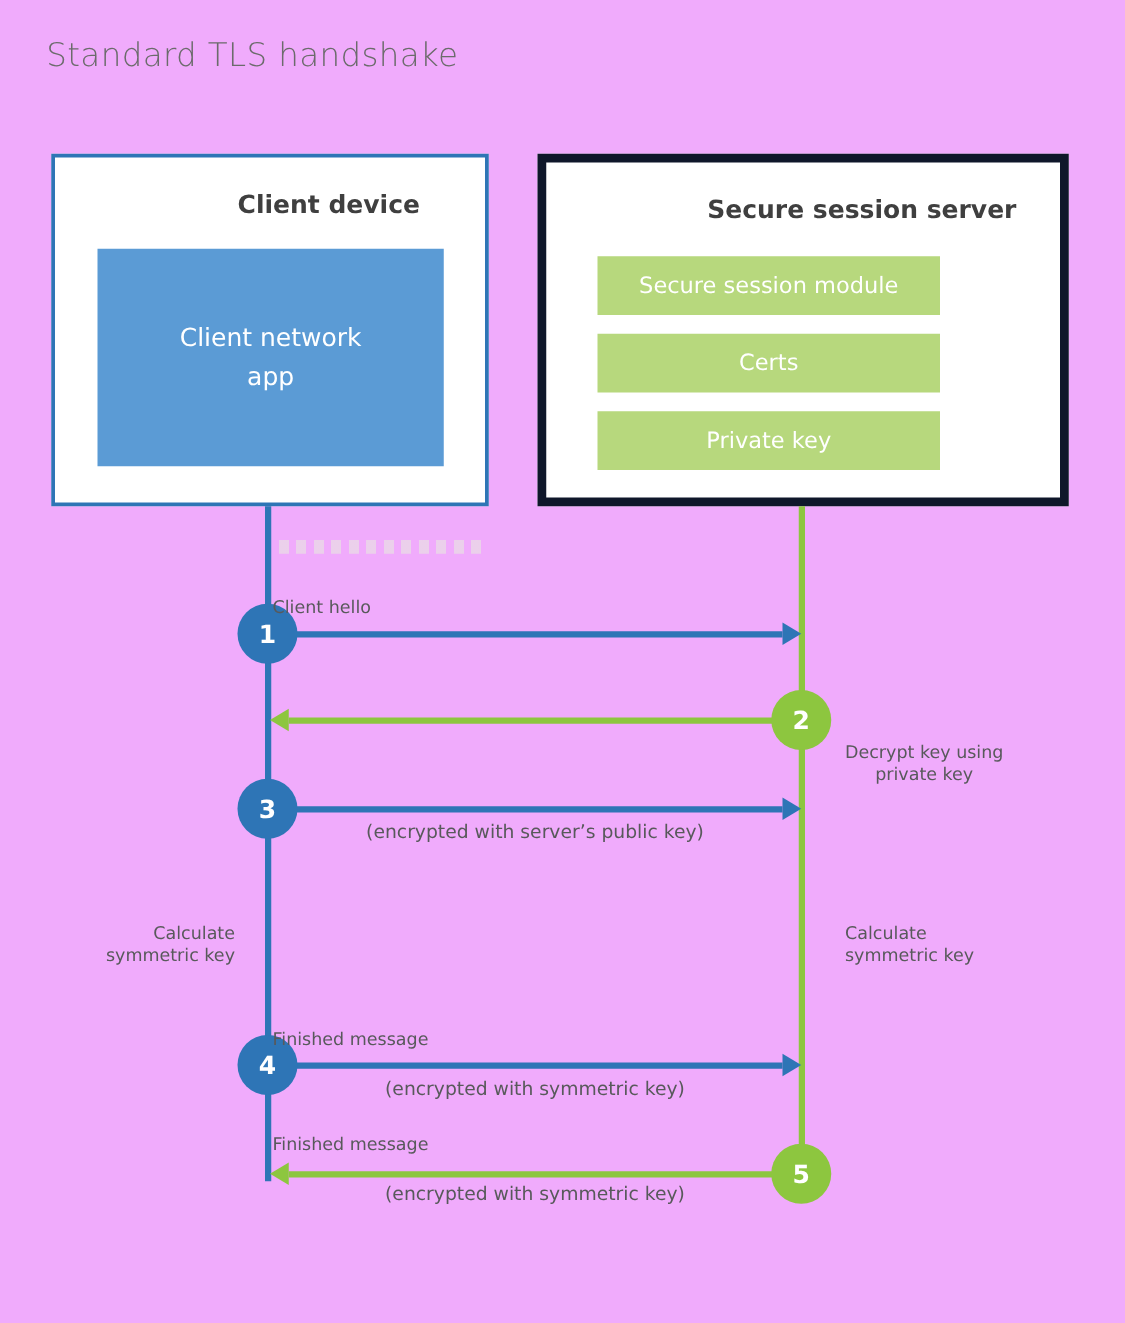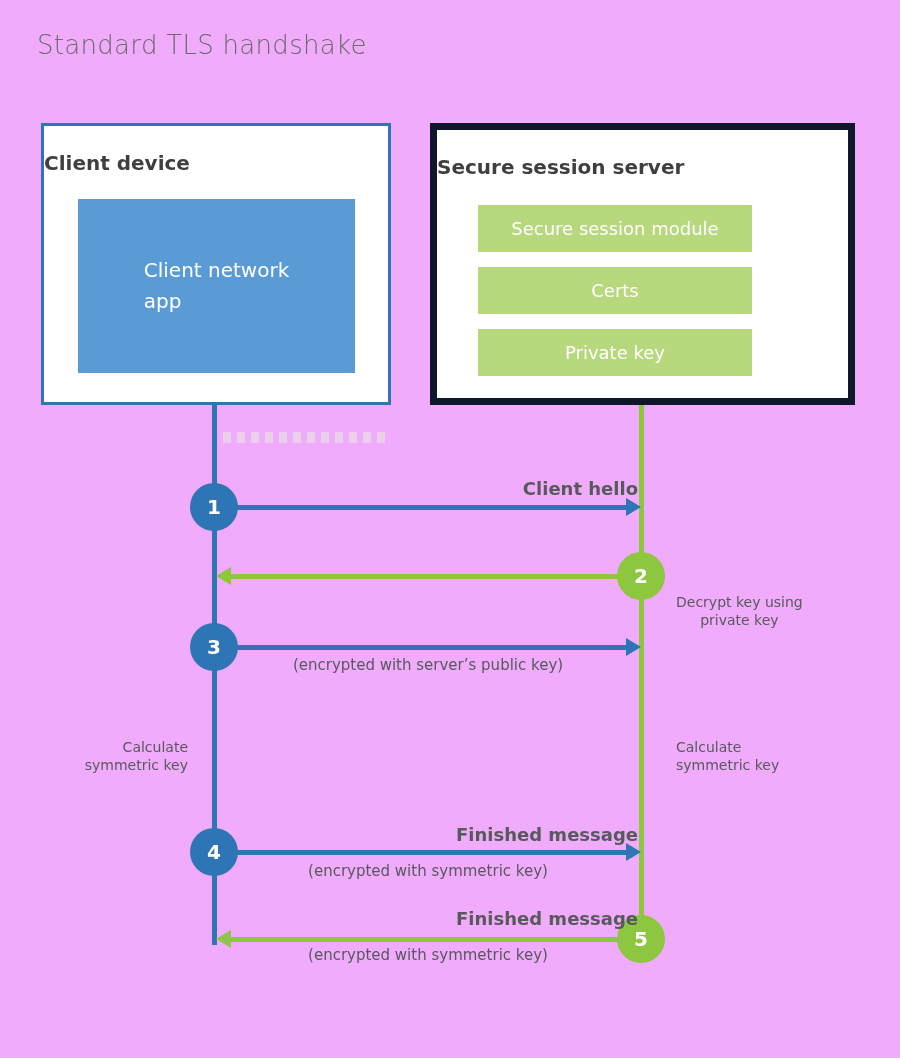--- a/index.html
+++ b/index.html
@@ -14,26 +14,26 @@
     position:absolute;left:37px;top:30px;
     font-size:26px;font-weight:300;color:#6b6b6b;
     letter-spacing:0.3px;margin:0;
   }
   
   .box{position:absolute;top:123px;height:282px;background:#fff;box-sizing:border-box;}
   .client-box{left:41px;width:350px;border:3px solid #2e75b6;}
   .server-box{left:430px;width:425px;border:7px solid #0f172a;}
   .box-title{
     position:absolute;left:0;top:25px;width:100%;
-    text-align:left;font-size:20px;font-weight:700;color:#3f3f3f;
+    text-align:center;font-size:20px;font-weight:700;color:#3f3f3f;padding-left:47px;
   }
   .client-app{
     position:absolute;left:34px;top:73px;width:277px;height:174px;
     background:#5b9bd5;color:#ffffff;font-size:20px;line-height:1.55;
-    display:flex;align-items:center;justify-content:center;text-align:left;
+    display:flex;align-items:center;justify-content:center;text-align:center;
     white-space:pre-line;
   }
   .server-bar{
     position:absolute;left:41px;width:274px;height:47px;
     background:#b7d87d;color:#ffffff;font-size:18px;
     display:flex;align-items:center;justify-content:center;text-align:center;
   }
   .bar1{top:75px;} .bar2{top:137px;} .bar3{top:199px;}
   
   .vline{position:absolute;width:5px;}
@@ -69,22 +69,22 @@
   }
   .circle-blue{background:#2e75b6;}
   .circle-green{background:#8dc63f;}
   .c1{left:190px;top:483px;}
   .c2{left:617px;top:552px;}
   .c3{left:190px;top:623px;}
   .c4{left:190px;top:828px;}
   .c5{left:617px;top:915px;}
   
   .msg-label{
-    position:absolute;left:218px;width:420px;text-align:right;
-    font-size:18px;color:#58595b;font-weight:bold;
+    position:absolute;left:218px;width:420px;text-align:left;
+    font-size:14px;color:#58595b;
   }
   .msg-sub{
     position:absolute;left:218px;width:420px;text-align:center;
     font-size:15px;color:#58595b;
   }
   .l1{top:478px;} .l2{top:548px;}
   .l3{top:620px;} .l3s{top:656px;}
   .l4{top:824px;} .l4s{top:862px;}
   .l5{top:908px;} .l5s{top:946px;}
   

